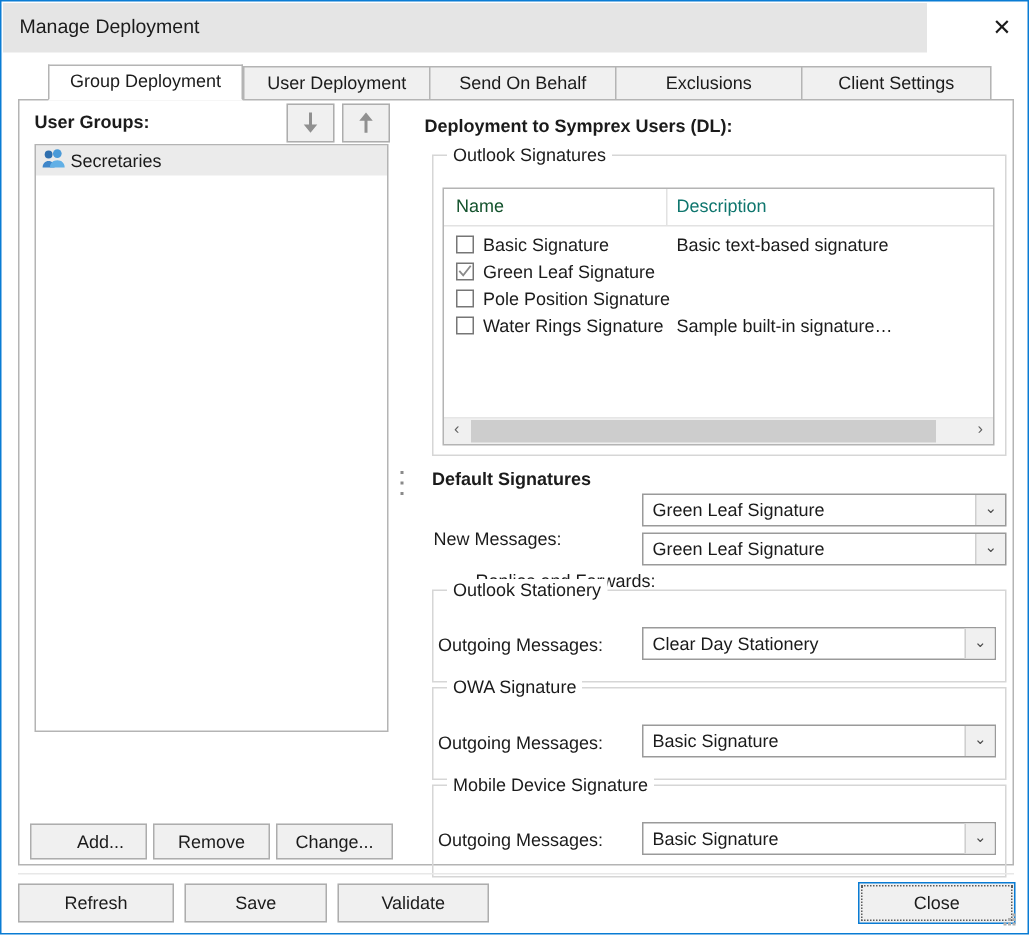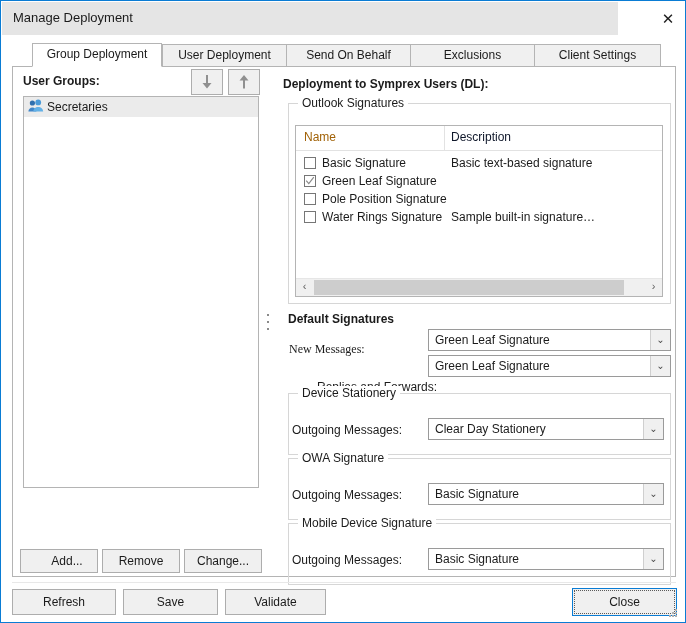--- a/index.html
+++ b/index.html
@@ -139,24 +139,24 @@
     box-sizing:border-box;
     border:1px solid #b4b4b4;
     background:#ffffff;
     overflow:hidden;
   }
   #siglist-header{
     position:relative;height:24px;
     border-bottom:1px solid #e2e2e2;
   }
   .col-name{
-    position:absolute;left:8px;top:4px;font-size:12px;color:#a16207;
+    position:absolute;left:8px;top:4px;font-size:12px;color:#14532d;
   }
   .col-desc{
-    position:absolute;left:155px;top:4px;font-size:12px;color:#0f172a;
+    position:absolute;left:155px;top:4px;font-size:12px;color:#0f766e;
   }
   #col-divider{
     position:absolute;left:148px;top:0;width:1px;height:24px;background:#e2e2e2;
   }
   .sig-row{
     position:relative;height:18px;
   }
   .sig-check{
     position:absolute;left:8px;top:2px;width:12px;height:12px;
     box-sizing:border-box;
@@ -358,34 +358,34 @@
 
     <div id="hscroll">
       <div id="hs-left">‹</div>
       <div id="hs-thumb"></div>
       <div id="hs-right">›</div>
     </div>
   </div>
 
   <div id="default-sig-title">Default Signatures</div>
 
-  <div class="fieldlabel" style="left:288px;top:341px;font-family:Liberation Serif, serif;">New Messages:</div>
+  <div class="fieldlabel" style="left:288px;top:351px;">New Messages:</div>
   <div class="combo" style="left:427px;top:328px;width:243px;">
     <span class="cval">Green Leaf Signature</span>
     <span class="carrow">⌄</span>
   </div>
 
   <div class="fieldlabel" style="left:288px;top:379px;margin-left:28px;">Replies and Forwards:</div>
   <div class="combo" style="left:427px;top:354px;width:243px;">
     <span class="cval">Green Leaf Signature</span>
     <span class="carrow">⌄</span>
   </div>
 
   <div class="groupbox" id="gb-stationery">
-    <span class="gb-title">Device Stationery</span>
+    <span class="gb-title">Outlook Stationery</span>
   </div>
   <div class="fieldlabel" style="left:291px;top:422px;">Outgoing Messages:</div>
   <div class="combo" style="left:427px;top:417px;width:236px;">
     <span class="cval">Clear Day Stationery</span>
     <span class="carrow">⌄</span>
   </div>
 
   <div class="groupbox" id="gb-owa">
     <span class="gb-title">OWA Signature</span>
   </div>

